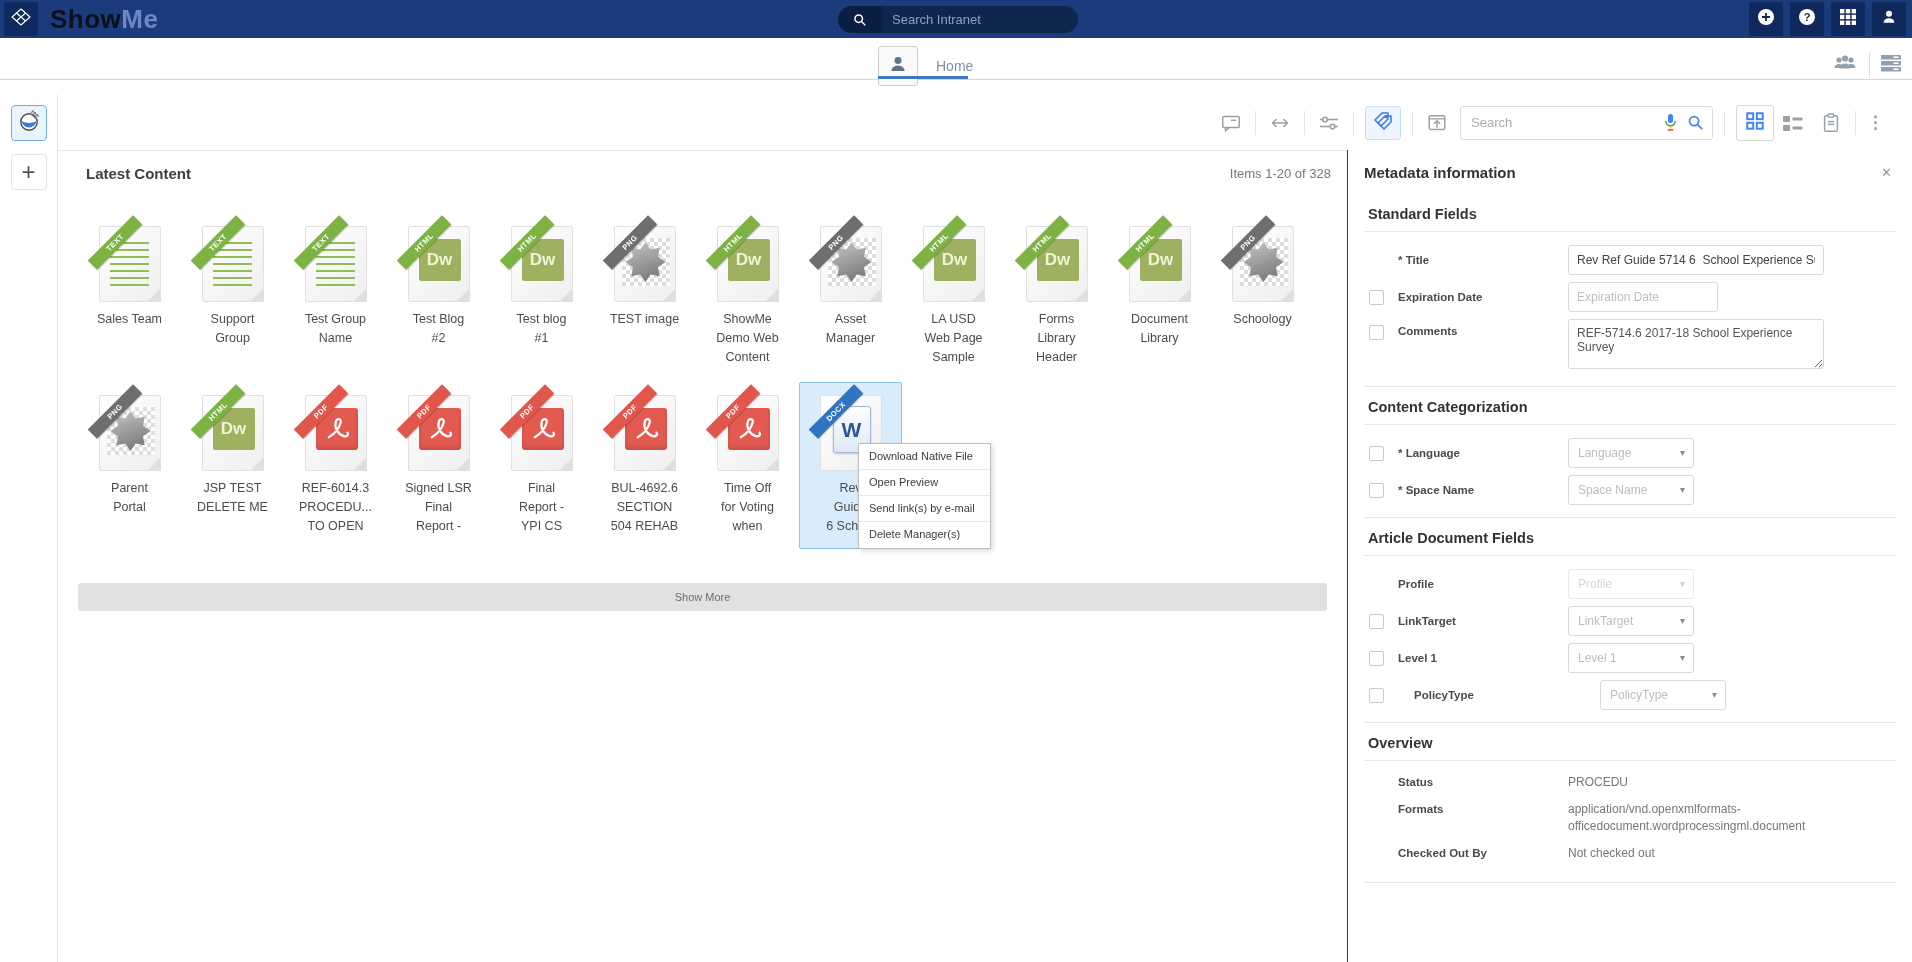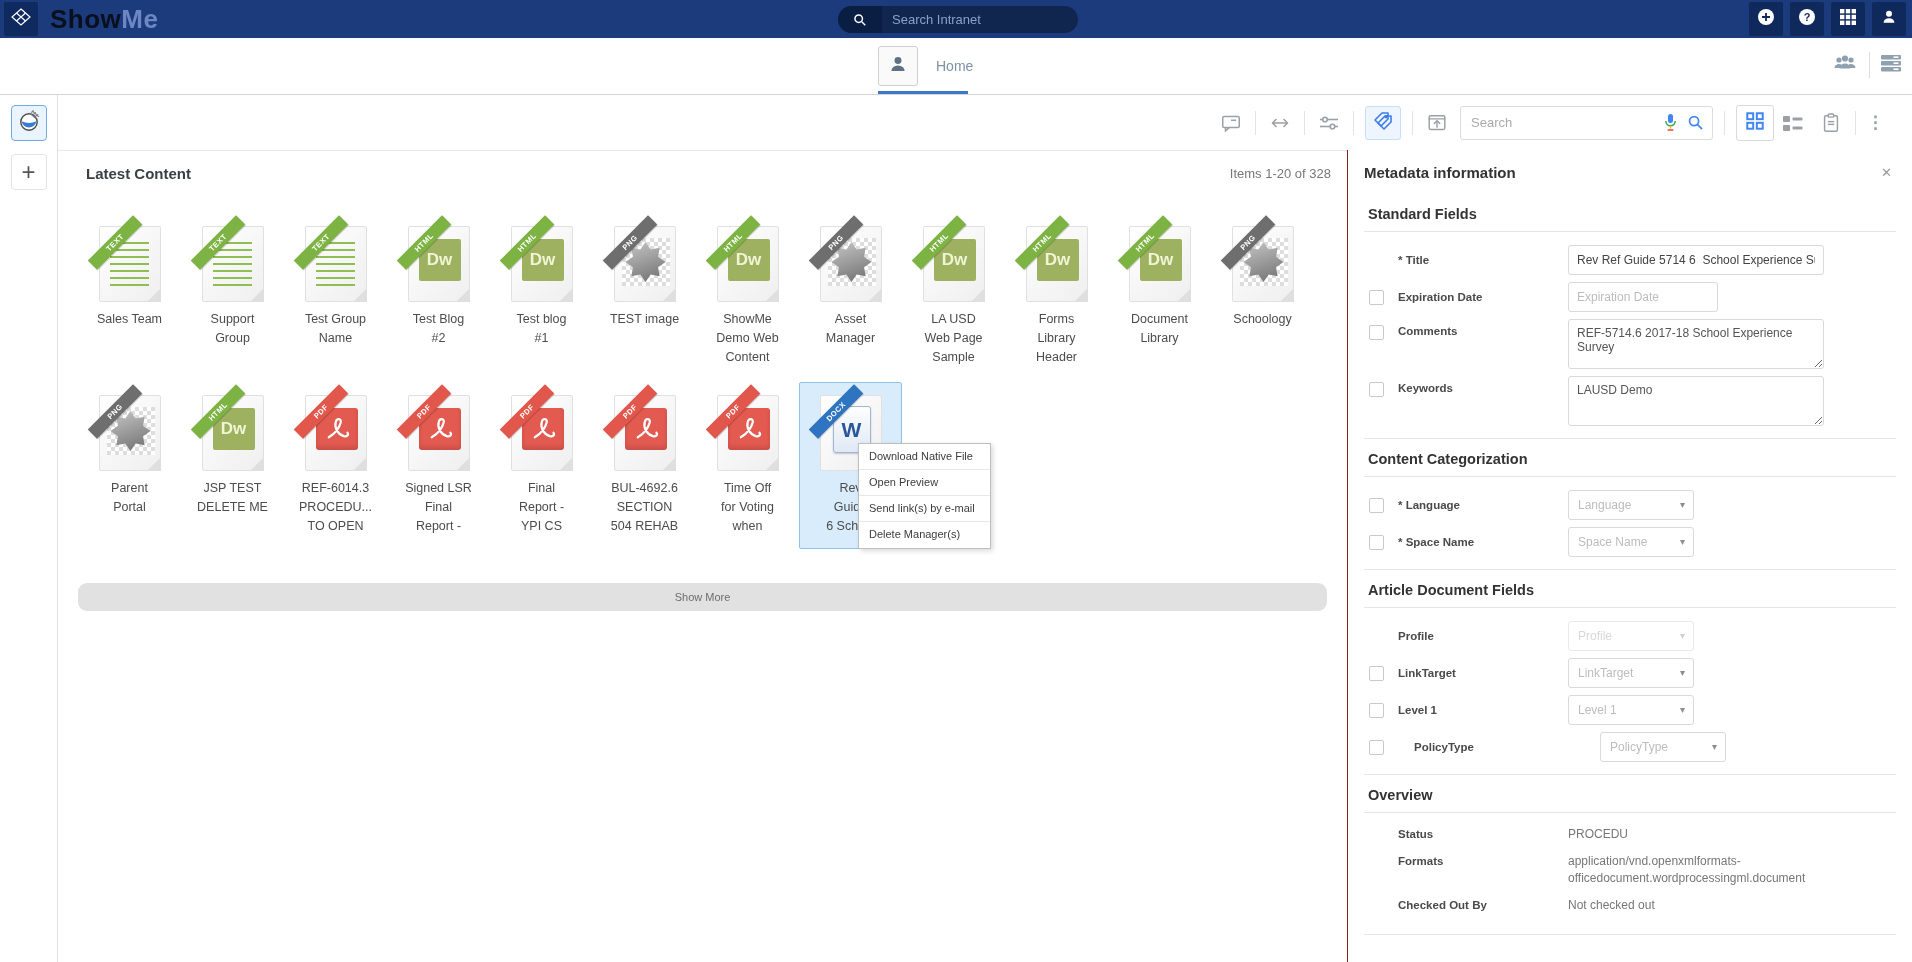--- a/index.html
+++ b/index.html
@@ -19,21 +19,21 @@
   .nav-search .seg { width:46px; height:27px; background:#0A1D42; border-radius:14px 0 0 14px;
     display:flex; align-items:center; justify-content:center; }
   .nav-search input { flex:1; height:100%; background:transparent; border:none; outline:none;
     color:#C9D4E8; font-size:13px; padding:0 10px; font-family:inherit; }
   .nav-search input::placeholder { color:#8AA0C8; }
   .nav-actions { position:absolute; right:6px; top:2px; display:flex; }
   .ntile { width:34px; height:34px; margin-left:7px; background:#10295C; border-radius:2px;
     display:flex; align-items:center; justify-content:center; }
 
   
-  .subbar { position:absolute; left:0; top:38px; width:1912px; height:57px;
+  .subbar { position:absolute; left:0; top:38px; width:1912px; height:42px;
     background:#fff; border-bottom:1px solid #D5D5D5; }
   .home-tab { position:absolute; left:878px; top:8px; display:flex; align-items:center; }
   .home-box { width:40px; height:40px; border:1px solid #CFCFCF; border-radius:3px;
     display:flex; align-items:center; justify-content:center; background:#FAFAFA; }
   .home-label { margin-left:18px; font-size:14px; color:#7E92A5; }
   .home-underline { position:absolute; left:878px; bottom:0; width:90px; height:3px; background:#3E79C9; }
   .subbar-right { position:absolute; right:10px; top:14px; display:flex; align-items:center; }
   .sub-div { width:1px; height:26px; background:#DDD; margin:0 10px; }
 
   
@@ -71,21 +71,21 @@
   .items-count { font-size:13px; color:#777; }
   .grid-row { display:flex; margin:0 0 0 20px; }
   #grid-row-1 { margin-top:18px; }
   #grid-row-2 { margin-top:2px; }
   .tile { width:103px; height:167px; padding-top:12px; display:flex; flex-direction:column;
     align-items:center; border:1px solid transparent; border-radius:2px; }
   .tile.sel { background:#D9ECFB; border-color:#8FC3EA; }
   .flabel { margin-top:8px; font-size:12.5px; line-height:19px; color:#4C4C4C; text-align:center;
     white-space:pre-line; }
   .showmore { margin:34px 20px 0 20px; height:28px; line-height:28px; text-align:center;
-    background:#E1E1E1; color:#6E6E6E; font-size:11px; border-radius:9px; }
+    background:#E1E1E1; color:#6E6E6E; font-size:11px; border-radius:3px; }
 
   
   .fpage { position:relative; width:62px; height:76px; flex:0 0 auto;
     background:linear-gradient(135deg,#ffffff 0%,#f6f6f6 55%,#efefef 100%);
     border:1px solid #E0E0E0; border-radius:2px; }
   .fpage::after { content:""; position:absolute; right:-1px; bottom:-1px; width:0; height:0;
     border-bottom:14px solid #DFDFDF; border-left:14px solid transparent; }
   .ribbon { position:absolute; top:9px; left:-17px; width:64px; transform:rotate(-45deg);
     font-size:7.5px; font-weight:bold; color:#fff; text-align:center; padding:2px 0;
     letter-spacing:0.5px; z-index:2; box-shadow:0 1px 1px rgba(0,0,0,.2); }
@@ -631,27 +631,20 @@
         <label class="flab">Expiration Date</label>
         <input class="fin date" placeholder="Expiration Date" style="">
       </div>
       <div class="frow ta">
         <span class="cbcell">
             <span class="cb"></span>
           </span>
         <label class="flab">Comments</label>
         <textarea class="fta" style="">REF-5714.6 2017-18 School Experience Survey</textarea>
       </div>
-      <div class="frow ta" style="margin-bottom:2px;">
-        <span class="cbcell">
-            <span class="cb"></span>
-          </span>
-        <label class="flab">Keywords</label>
-        <textarea class="fta" style="">LAUSD Demo</textarea>
-      </div>
     </div>
   </div>
 
   <div>
     <h3 class="sect-h">Content Categorization</h3>
     <div class="sect-body">
       <div class="frow">
         <span class="cbcell">
             <span class="cb"></span>
           </span>

